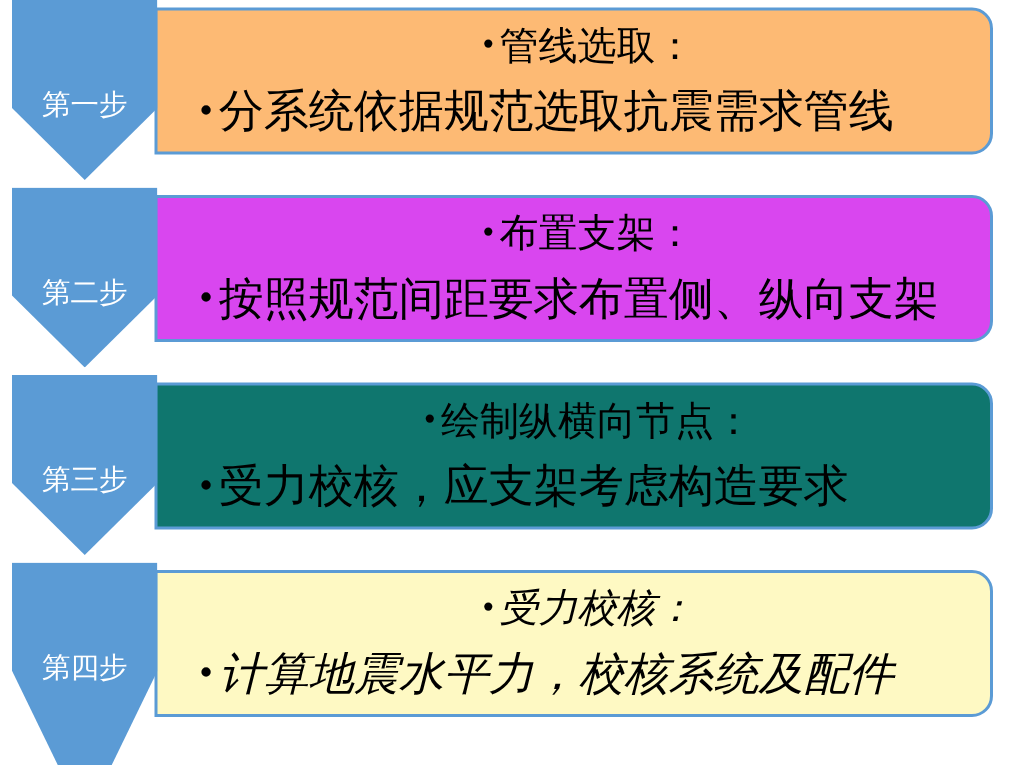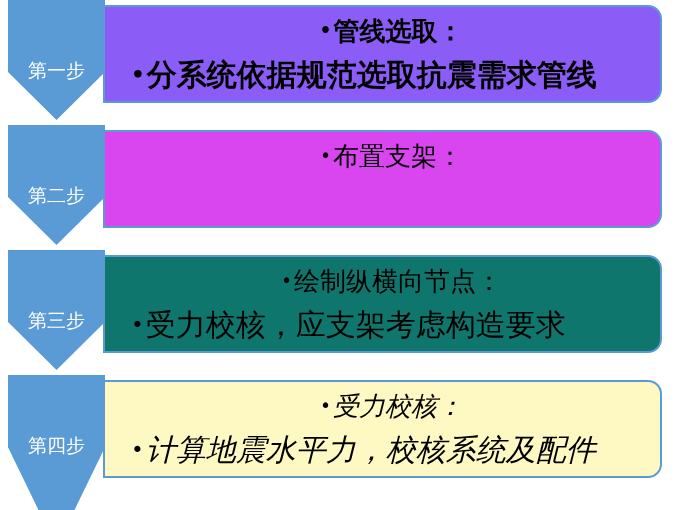--- a/index.html
+++ b/index.html
@@ -105,31 +105,32 @@
   }
 </style>
 </head>
 <body>
 
 <div id="stage">
 
   <div class="step" style="top:0px;">
     <div class="chev"></div>
     <div class="chev-label">第一步</div>
-    <div class="box" style="background:#8b5cf6;font-weight:bold;">
+    <div class="box" style="background:#fdba74;">
       <div class="line l1"><span class="bul">•</span><span>管线选取：</span></div>
       <div class="line l2"><span class="bul">•</span><span>分系统依据规范选取抗震需求管线</span></div>
     </div>
   </div>
 
   <div class="step" style="top:125px;">
     <div class="chev"></div>
     <div class="chev-label">第二步</div>
     <div class="box" style="background:#d946ef;">
       <div class="line l1"><span class="bul">•</span><span>布置支架：</span></div>
+      <div class="line l2"><span class="bul">•</span><span>按照规范间距要求布置侧、纵向支架</span></div>
     </div>
   </div>
 
   <div class="step" style="top:250px;">
     <div class="chev"></div>
     <div class="chev-label">第三步</div>
     <div class="box" style="background:#0f766e;">
       <div class="line l1"><span class="bul">•</span><span>绘制纵横向节点：</span></div>
       <div class="line l2"><span class="bul">•</span><span>受力校核，应支架考虑构造要求</span></div>
     </div>

